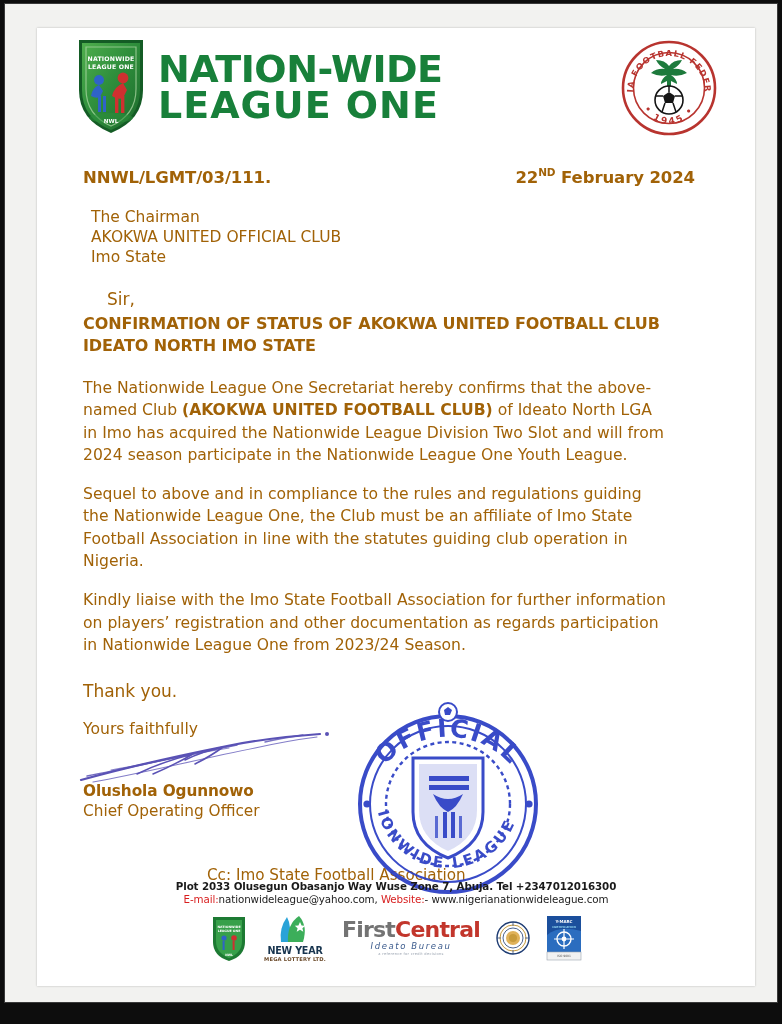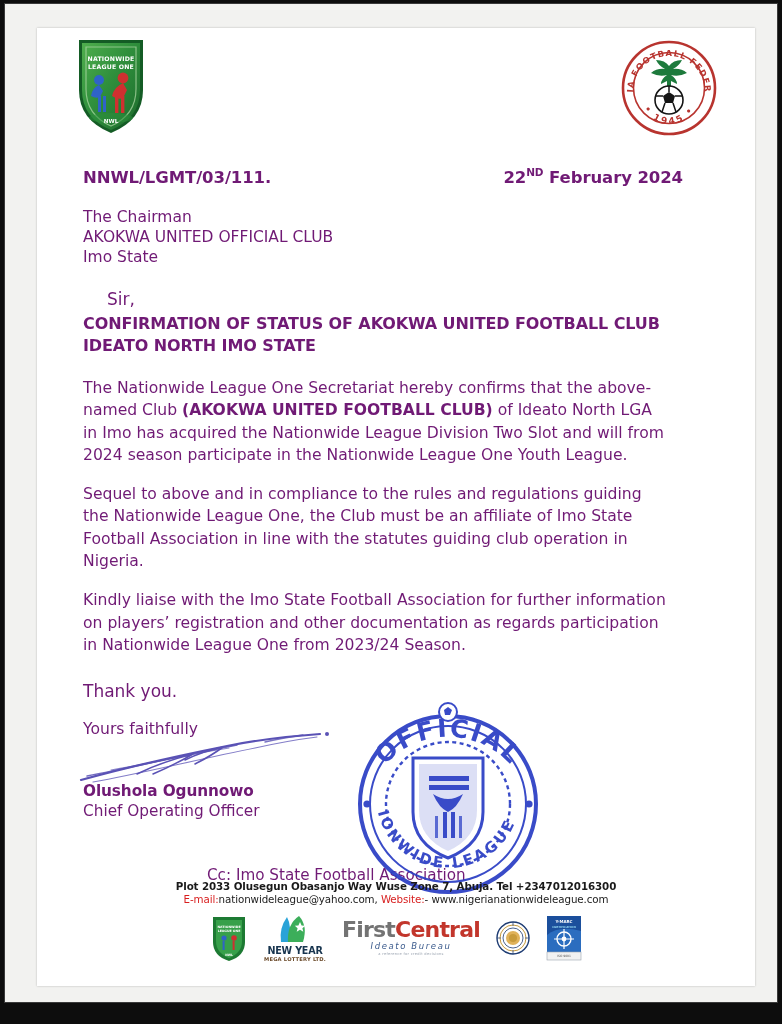--- a/index.html
+++ b/index.html
@@ -74,23 +74,23 @@
 
   .nff-logo {
     position: absolute;
     right: 34px; top: 8px;
     width: 104px; height: 104px;
   }
 
   
   .body-wrap {
     position: relative;
-    padding: 0 52px 0 46px;
+    padding: 0 40px 0 46px;
     font-family: "DejaVu Sans", sans-serif;
-    color: #701a75;
+    color: #a16207;
   }
 
   .refline {
     display: flex;
     justify-content: space-between;
     align-items: baseline;
     margin-top: 20px;
     padding-right: 20px;
   }
   .ref-no {
@@ -108,21 +108,21 @@
     font-size: 10.5px;
     font-weight: 700;
     vertical-align: super;
   }
 
   .addressee {
     margin-top: 20px;
     font-size: 15.5px;
     line-height: 1.31;
   }
-  .addressee div { white-space: nowrap; }
+  .addressee div { white-space: nowrap; margin-left: 8px; }
 
   .salutation {
     margin-top: 22px;
     font-size: 17px;
     margin-left: 24px;
   }
 
   .subject {
     margin-top: 4px;
     font-size: 16px;
@@ -306,20 +306,24 @@
             <g>
               <circle cx="50" cy="44" r="5.4" fill="#cf3030"></circle>
               <path d="M50 49 q-9 4 -11 13 q6 4 11 2 l4 -8 z" fill="#cf3030"></path>
               <rect x="42" y="62" width="3.4" height="17" fill="#cf3030"></rect>
               <rect x="48" y="62" width="3.4" height="17" fill="#cf3030"></rect>
             </g>
             <ellipse cx="38" cy="84" rx="22" ry="5" fill="#2c8f3d" opacity="0.55"></ellipse>
             <text x="38" y="89" text-anchor="middle" font-family="DejaVu Sans, sans-serif" font-size="5.6" font-weight="700" fill="#ffffff">NWL</text>
           </svg>
 
+          <div class="wordmark">
+            <span class="wm-line l1">NATION-WIDE</span>
+            <span class="wm-line l2">LEAGUE ONE</span>
+          </div>
         </div>
 
         <svg class="nff-logo" viewBox="0 0 104 104">
           <defs>
             <path id="nffArcTop" d="M 16 56 A 36 36 0 0 1 88 56" fill="none"></path>
             <path id="nffArcBot" d="M 24 60 A 28 28 0 0 0 80 60" fill="none"></path>
           </defs>
           <circle cx="52" cy="52" r="46" fill="none" stroke="#b8342f" stroke-width="2.6"></circle>
           <circle cx="52" cy="52" r="35.5" fill="none" stroke="#b8342f" stroke-width="1.6"></circle>
           <text font-family="DejaVu Sans, sans-serif" font-size="8.4" font-weight="700" fill="#b8342f" letter-spacing="1.1">

